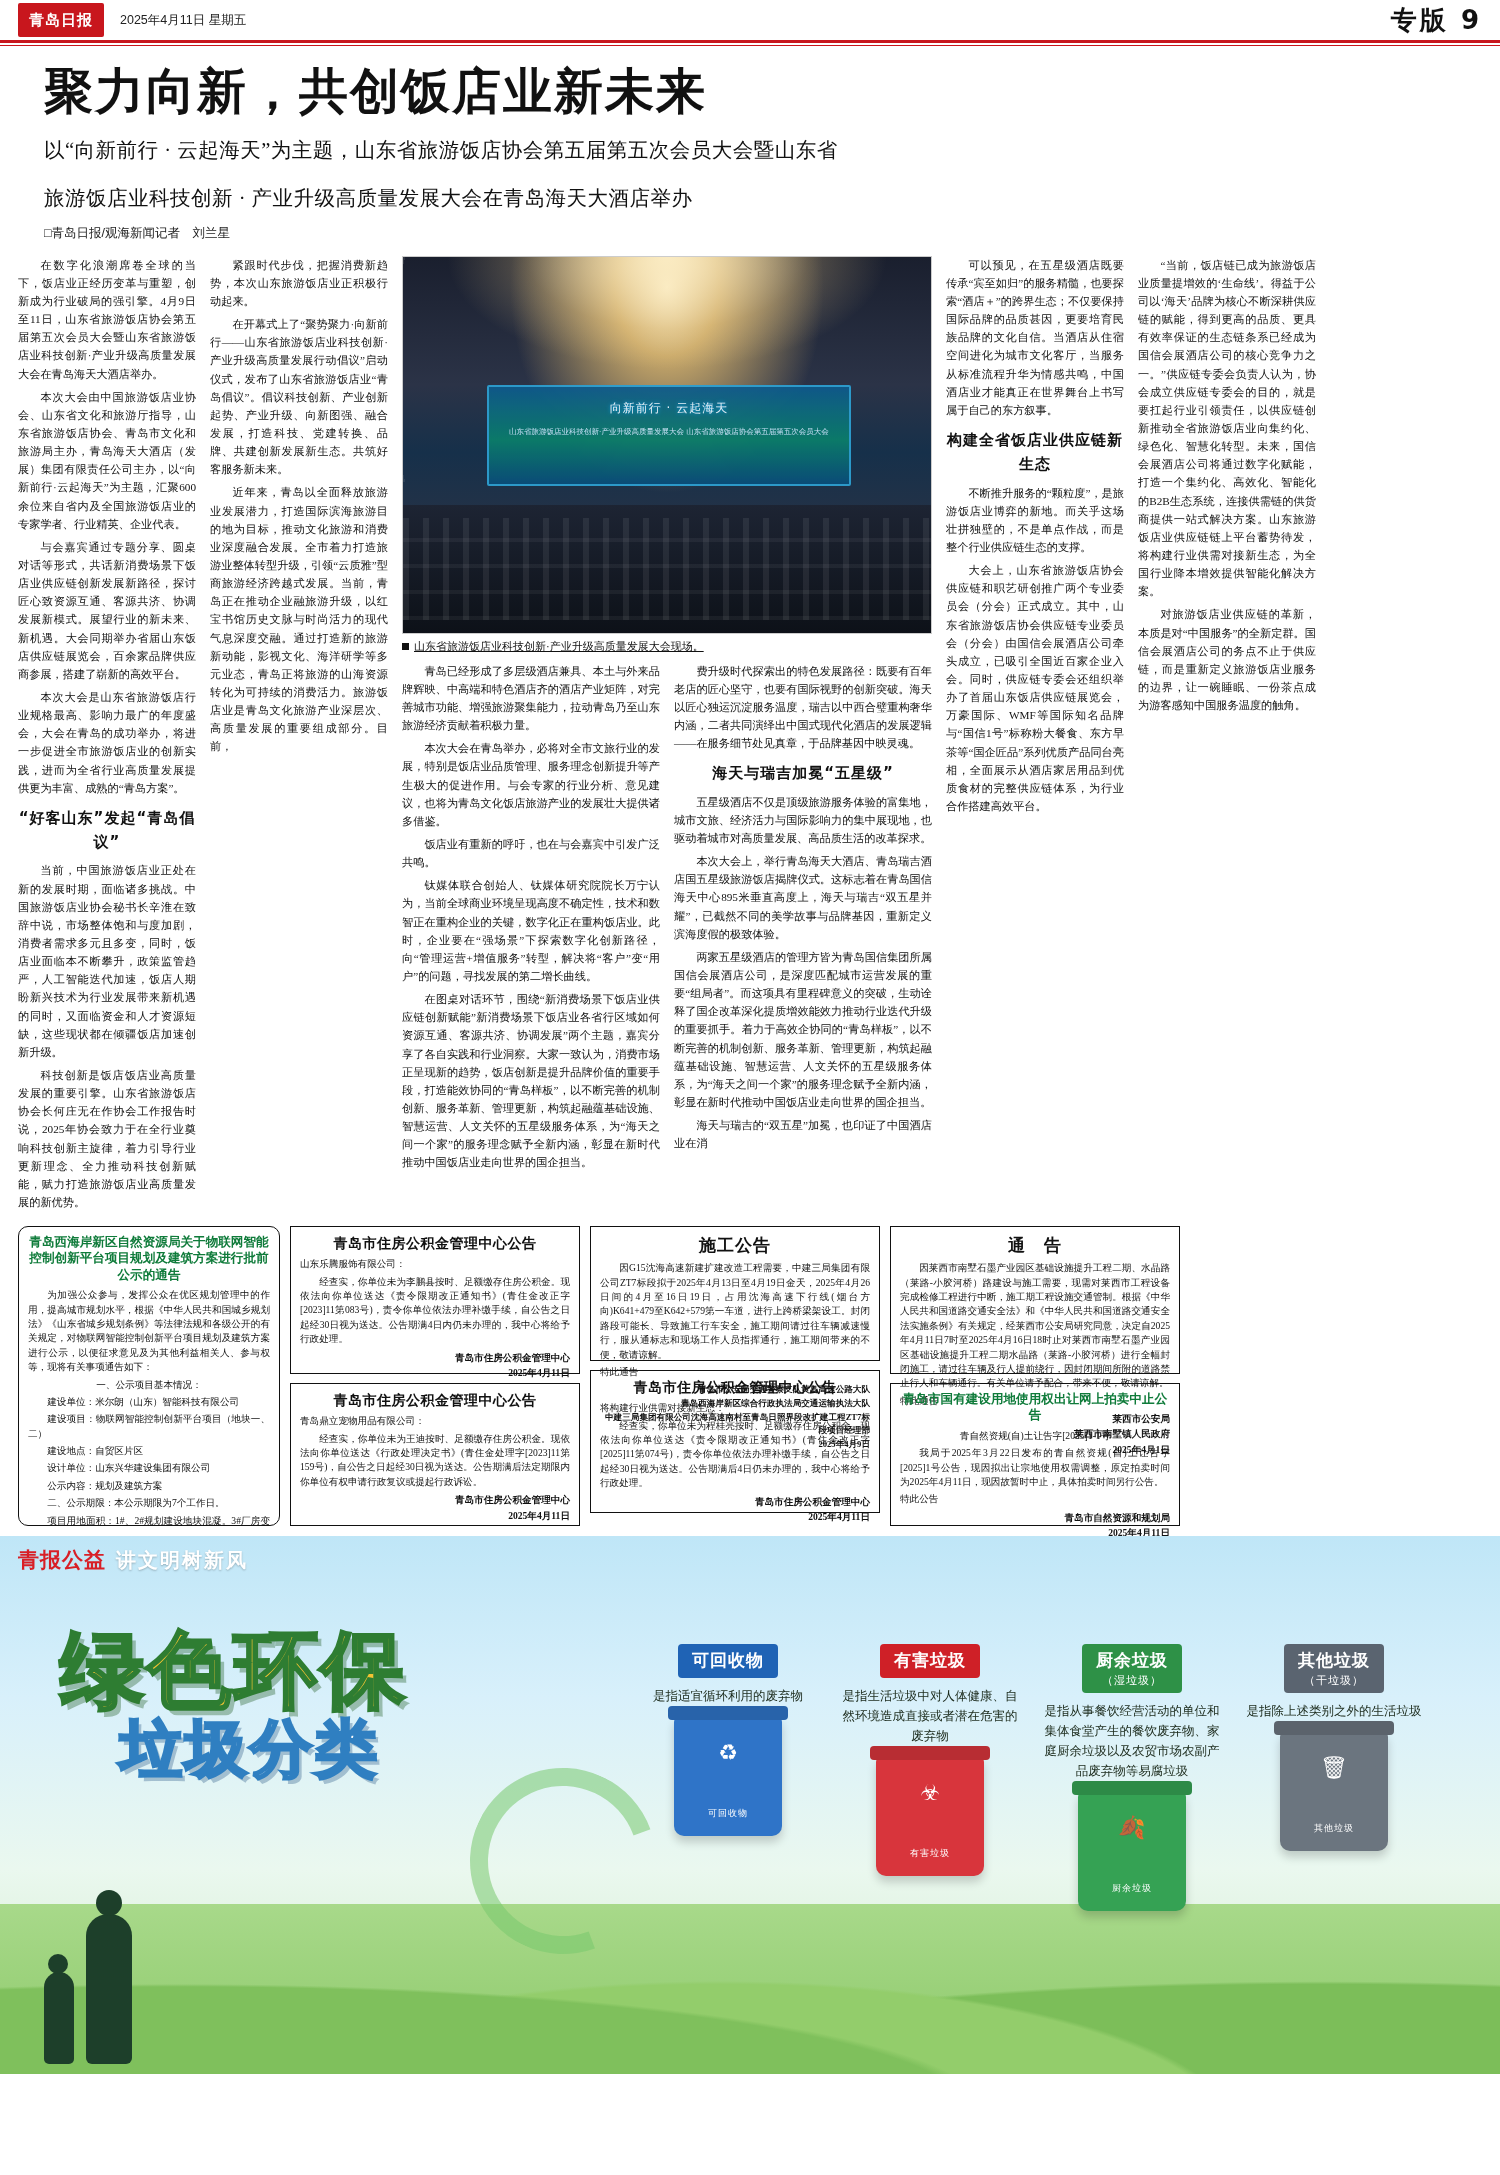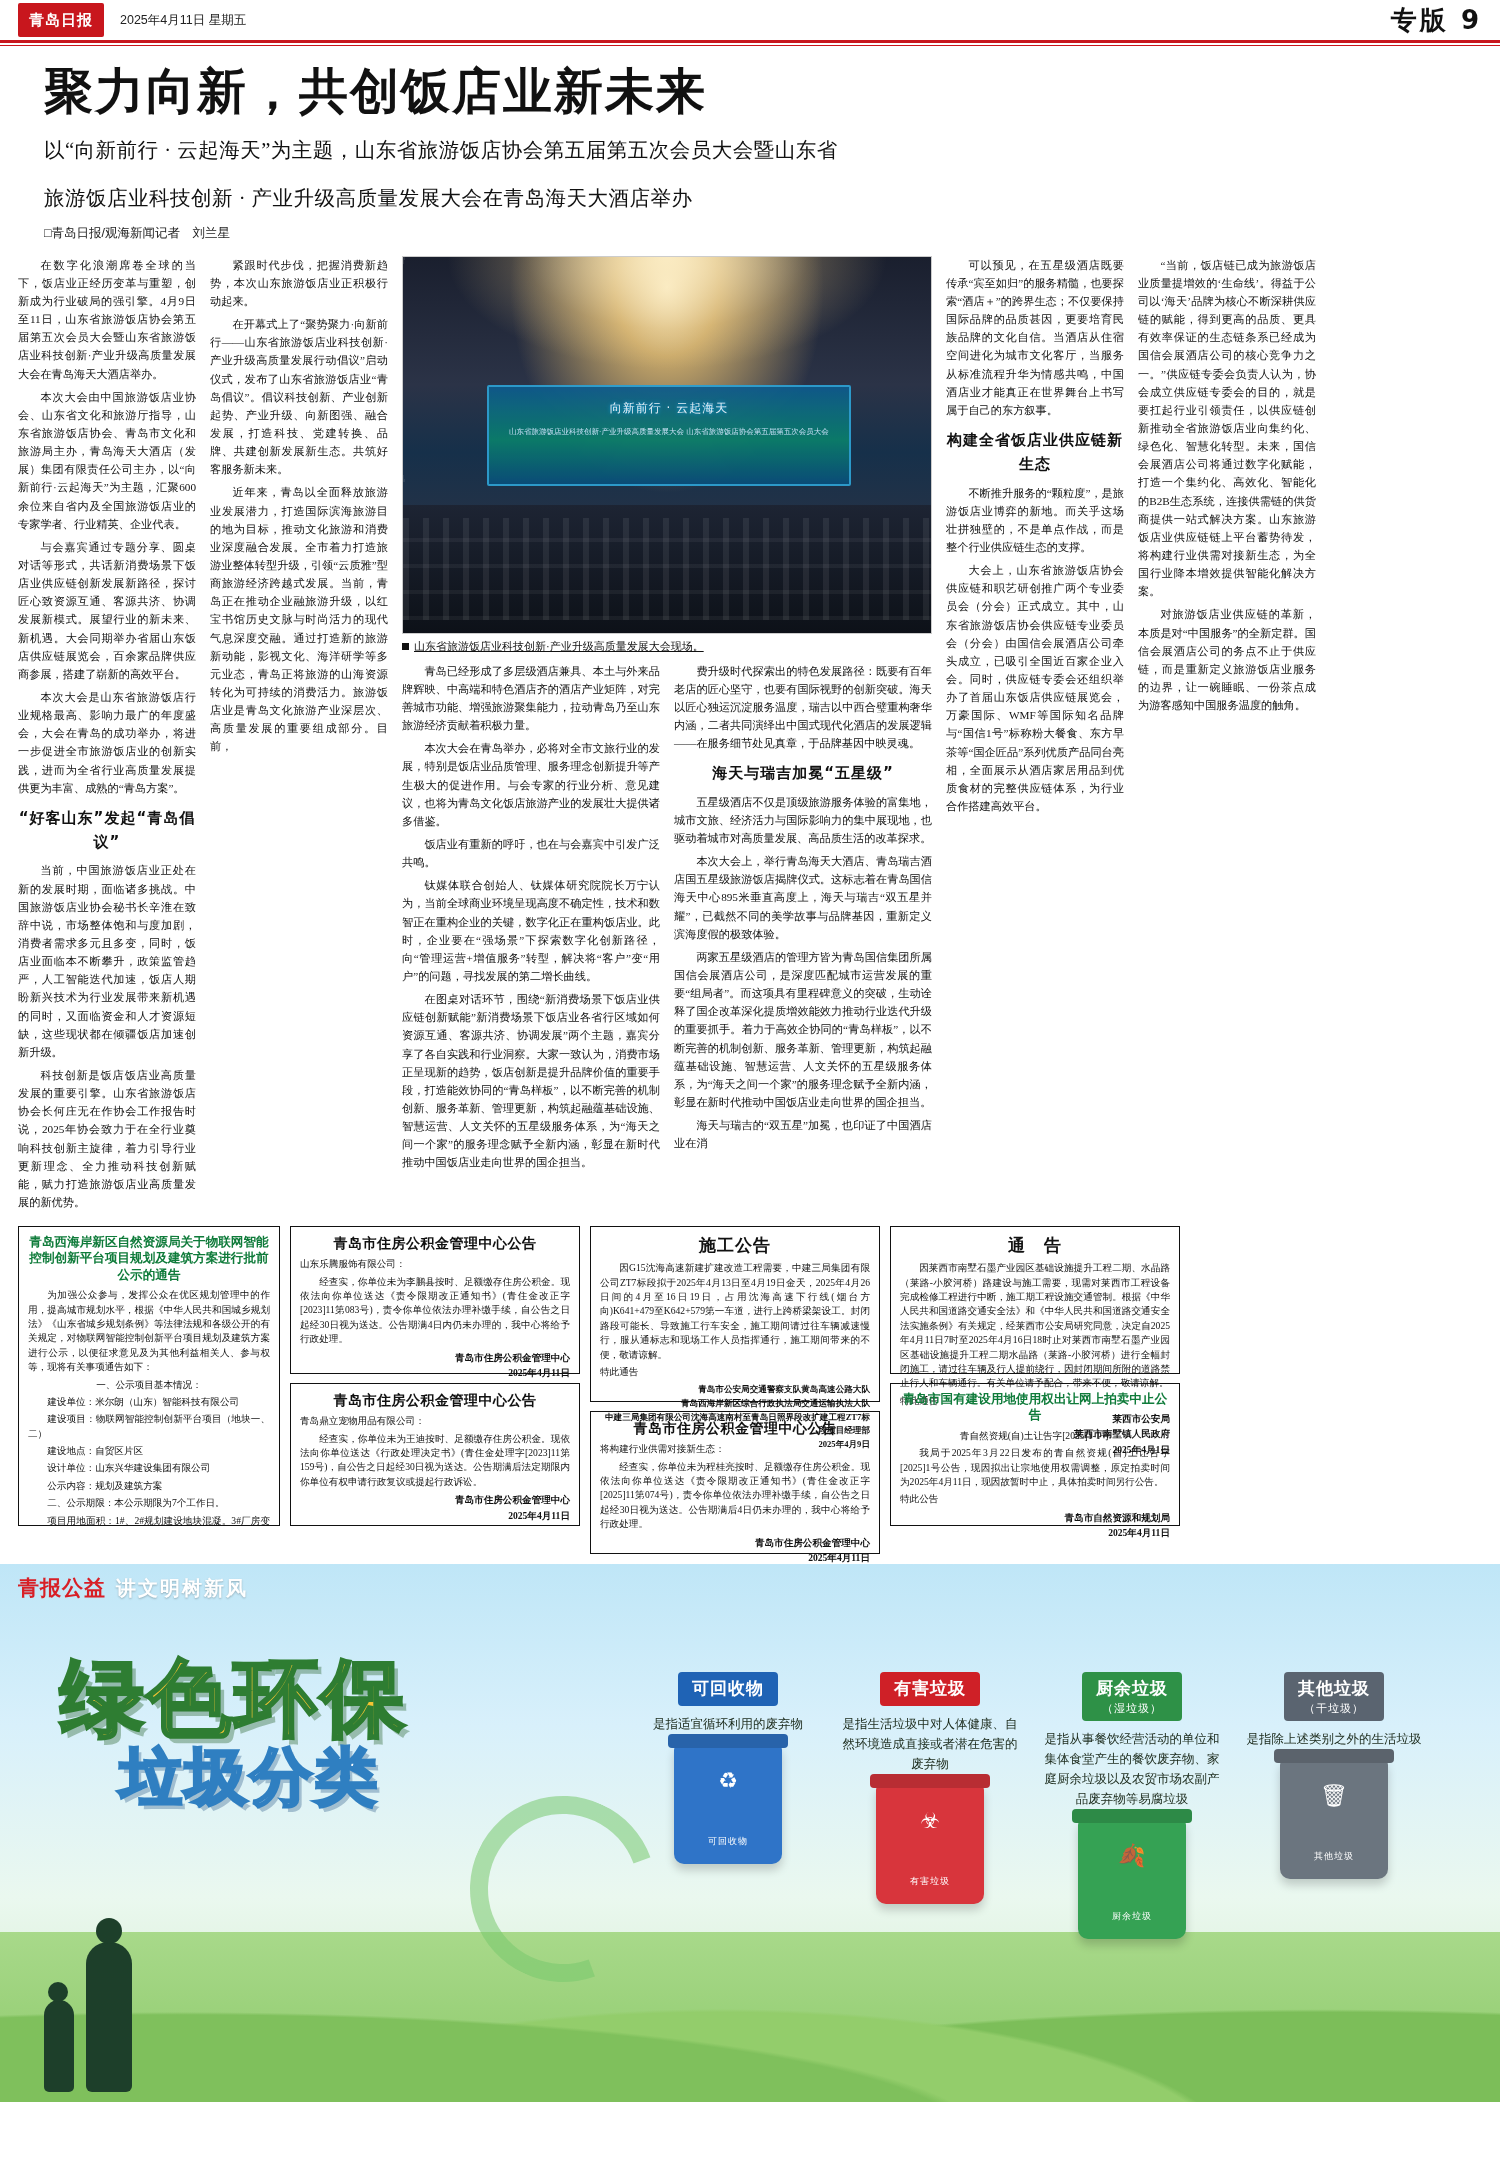--- a/index.html
+++ b/index.html
@@ -300,21 +300,21 @@
   <div class="col">
     <p>“当前，饭店链已成为旅游饭店业质量提增效的‘生命线’。得益于公司以‘海天’品牌为核心不断深耕供应链的赋能，得到更高的品质、更具有效率保证的生态链条系已经成为国信会展酒店公司的核心竞争力之一。”供应链专委会负责人认为，协会成立供应链专委会的目的，就是要扛起行业引领责任，以供应链创新推动全省旅游饭店业向集约化、绿色化、智慧化转型。未来，国信会展酒店公司将通过数字化赋能，打造一个集约化、高效化、智能化的B2B生态系统，连接供需链的供货商提供一站式解决方案。山东旅游饭店业供应链链上平台蓄势待发，将构建行业供需对接新生态，为全国行业降本增效提供智能化解决方案。</p>
     <p>对旅游饭店业供应链的革新，本质是对“中国服务”的全新定群。国信会展酒店公司的务点不止于供应链，而是重新定义旅游饭店业服务的边界，让一碗睡眠、一份茶点成为游客感知中国服务温度的触角。</p>
   </div>
 
 </div>
 
 <div class="notices">
 
   <div class="ncol" style="width:262px;">
-    <div class="nbox" style="height:300px;overflow:hidden;">
+    <div class="nbox" style="height:300px;overflow:hidden;border-radius:10px;">
       <div class="ntitle green t13">青岛西海岸新区自然资源局关于物联网智能控制创新平台项目规划及建筑方案进行批前公示的通告</div>
       <p>为加强公众参与，发挥公众在优区规划管理中的作用，提高城市规划水平，根据《中华人民共和国城乡规划法》《山东省城乡规划条例》等法律法规和各级公开的有关规定，对物联网智能控制创新平台项目规划及建筑方案进行公示，以便征求意见及为其他利益相关人、参与权等，现将有关事项通告如下：</p>
       <p class="center">一、公示项目基本情况：</p>
       <p>建设单位：米尔朗（山东）智能科技有限公司</p>
       <p>建设项目：物联网智能控制创新平台项目（地块一、二）</p>
       <p>建设地点：自贸区片区</p>
       <p>设计单位：山东兴华建设集团有限公司</p>
       <p>公示内容：规划及建筑方案</p>
       <p>二、公示期限：本公示期限为7个工作日。</p>
       <p>项目用地面积：1#、2#规划建设地块混凝。3#厂房变更次配套用房，地上建筑面积38150.92㎡，新增地下建筑面积788.5㎡，总建筑面积41343.82㎡，容积率2.34，建筑密度32.4%，建筑层数38.3%，停车位139个。地块二规划编楼厂房，总建筑面积6825.18㎡，建筑密度43.9%，容积率1.76，绿地率1.0%，停车位25个，译见规范资料。</p>
@@ -337,21 +337,21 @@
       <p style="text-indent:0;">青岛鼎立宠物用品有限公司：</p>
       <p>经查实，你单位未为王迪按时、足额缴存住房公积金。现依法向你单位送达《行政处理决定书》(青住金处理字[2023]11第159号)，自公告之日起经30日视为送达。公告期满后法定期限内你单位有权申请行政复议或提起行政诉讼。</p>
       <div class="sign">
         <div>青岛市住房公积金管理中心</div>
         <div>2025年4月11日</div>
       </div>
     </div>
   </div>
 
   <div class="ncol" style="width:290px;">
-    <div class="nbox" style="height:176px;">
+    <div class="nbox" style="height:135px;">
       <div class="ntitle t18">施工公告</div>
       <p>因G15沈海高速新建扩建改造工程需要，中建三局集团有限公司ZT7标段拟于2025年4月13日至4月19日金天，2025年4月26日间的4月至16日19日，占用沈海高速下行线(烟台方向)K641+479至K642+579第一车道，进行上跨桥梁架设工。封闭路段可能长、导致施工行车安全，施工期间请过往车辆减速慢行，服从通标志和现场工作人员指挥通行，施工期间带来的不便，敬请谅解。</p>
       <p style="text-indent:0;">特此通告</p>
       <div class="sign" style="font-size:8.6px;">
         <div>青岛市公安局交通警察支队黄岛高速公路大队</div>
         <div>青岛西海岸新区综合行政执法局交通运输执法大队</div>
         <div>中建三局集团有限公司沈海高速南村至青岛日照界段改扩建工程ZT7标段项目经理部</div>
         <div>2025年4月9日</div>
       </div>
     </div>

